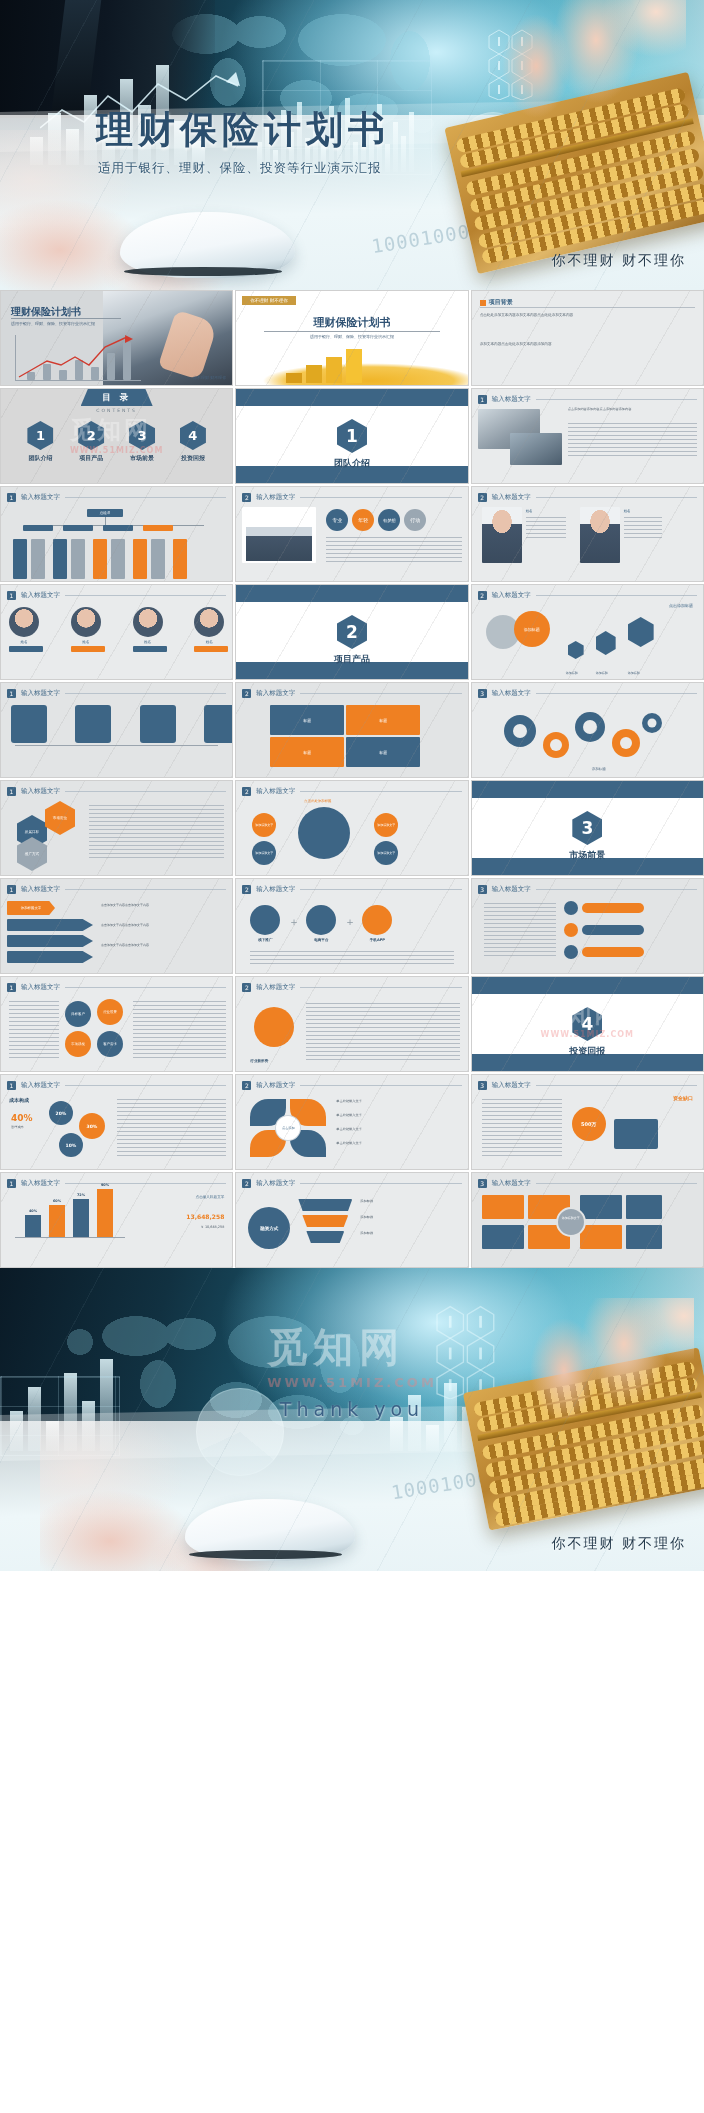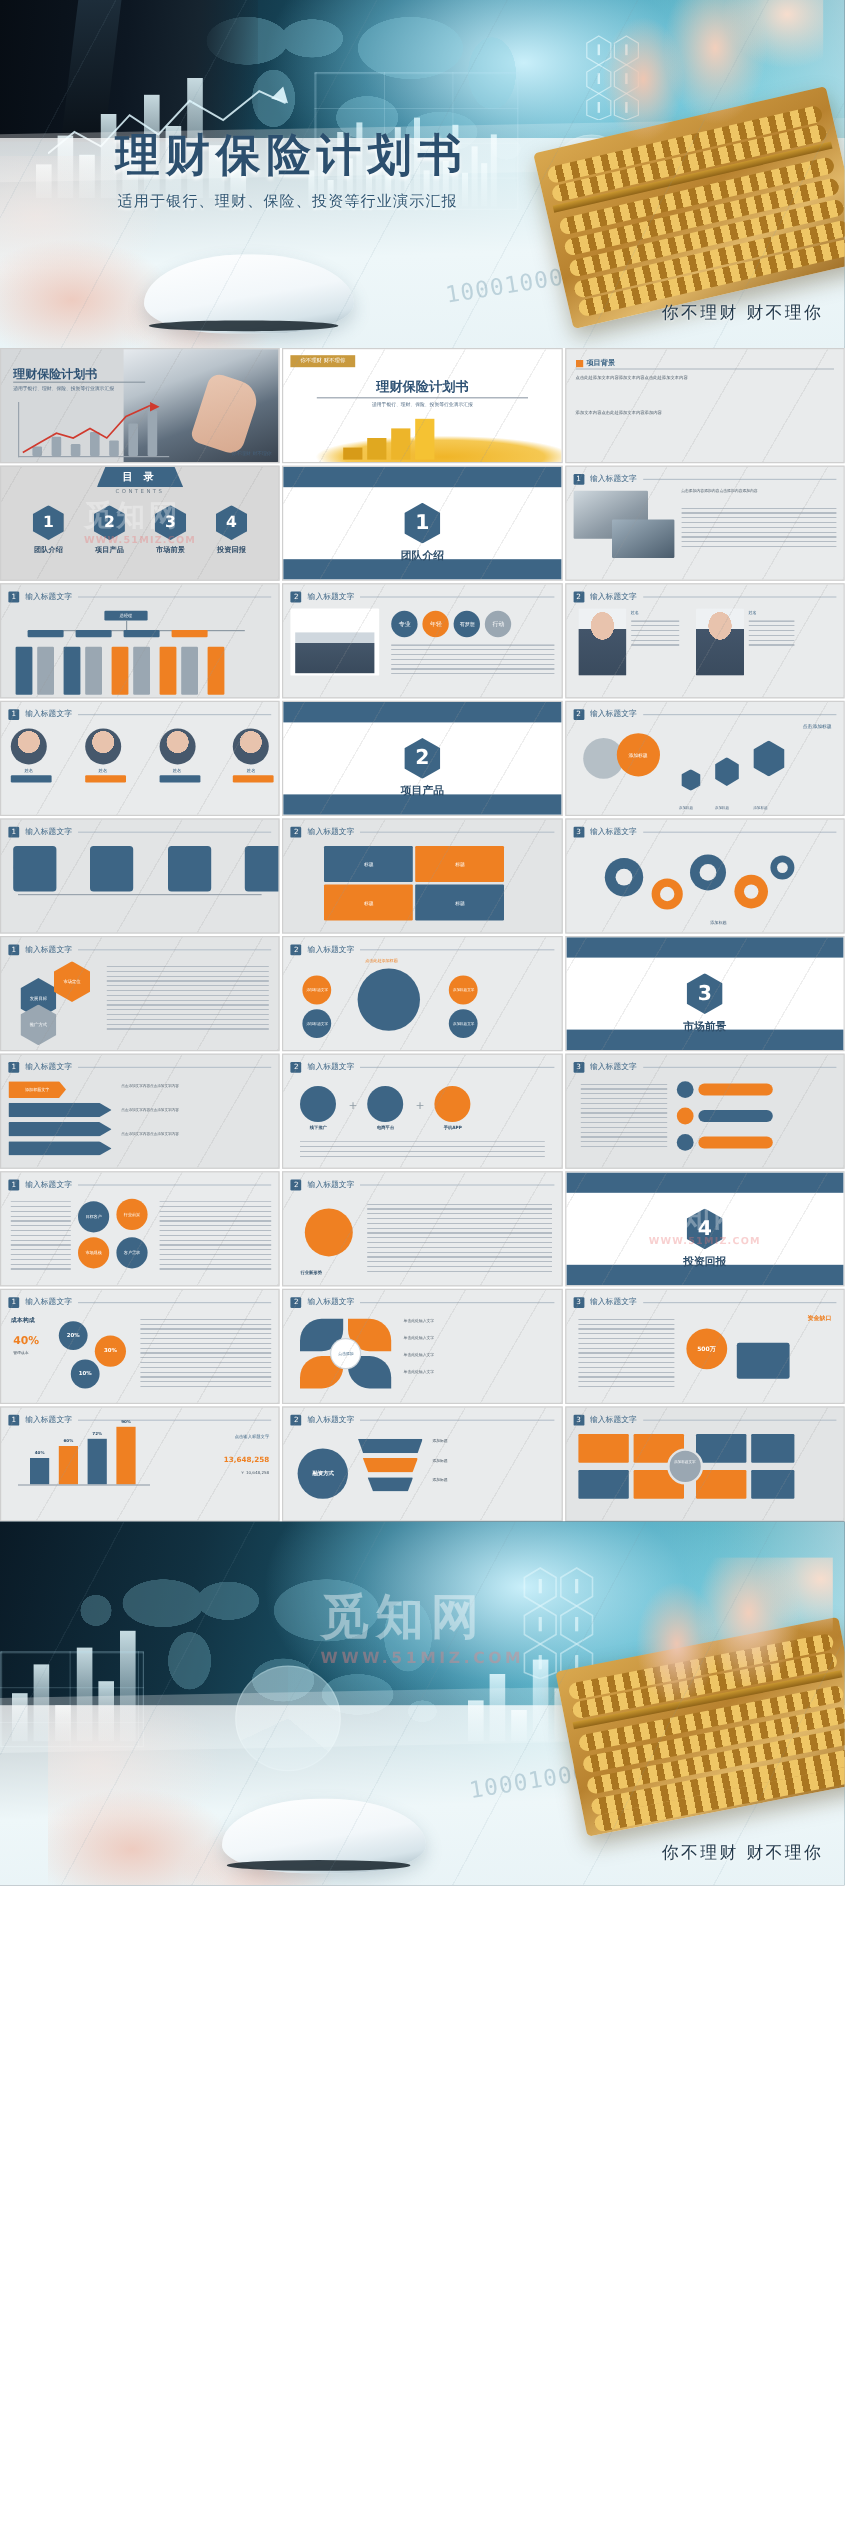--- a/index.html
+++ b/index.html
@@ -914,14 +914,15 @@
     <div class="rowbead" style="top:56px"></div>
       <div class="rowbead" style="top:74px"></div>
     <div class="rowbead" style="top:92px"></div>
       <div class="rowbead" style="top:110px"></div>
     <div class="rowbead" style="top:124px"></div>
   </div>
   <div class="hero-fingers" style="right:10px;top:30px;width:190px;height:120px"></div>
 
   <div class="diag-lines"></div>
 
+  <div class="f-sub">Thank you</div>
   <div class="f-slogan">你不理财  财不理你</div>
 </div>
 
 </body></html>

